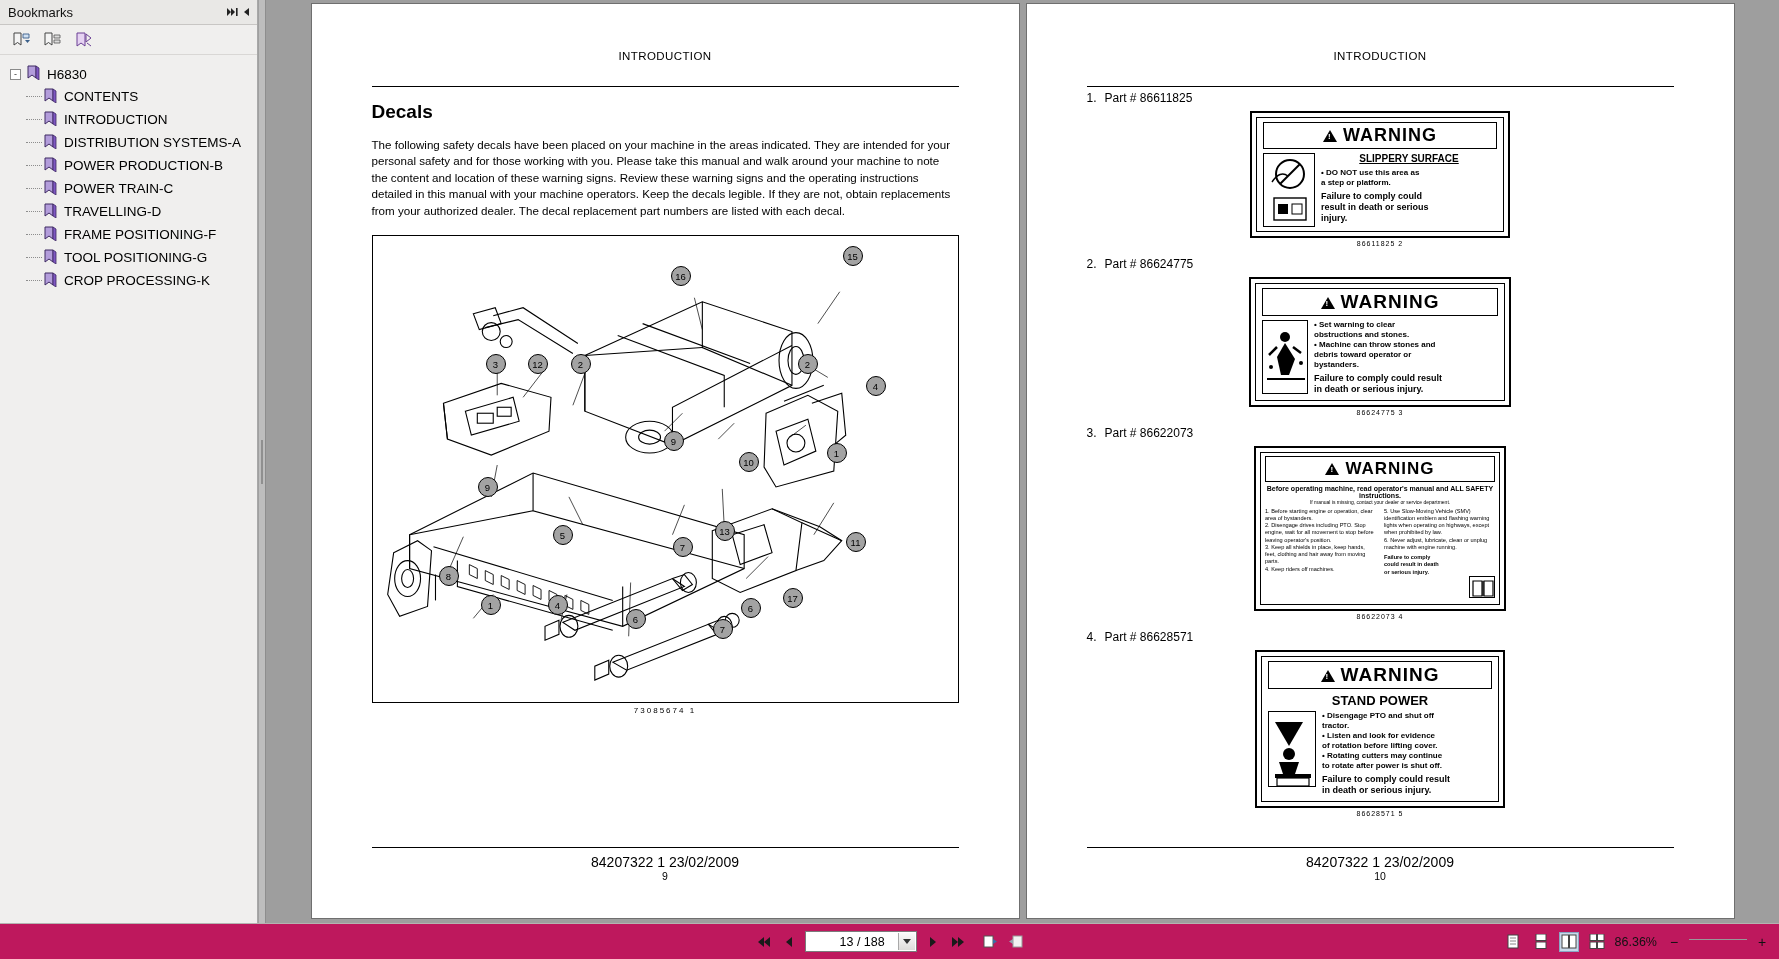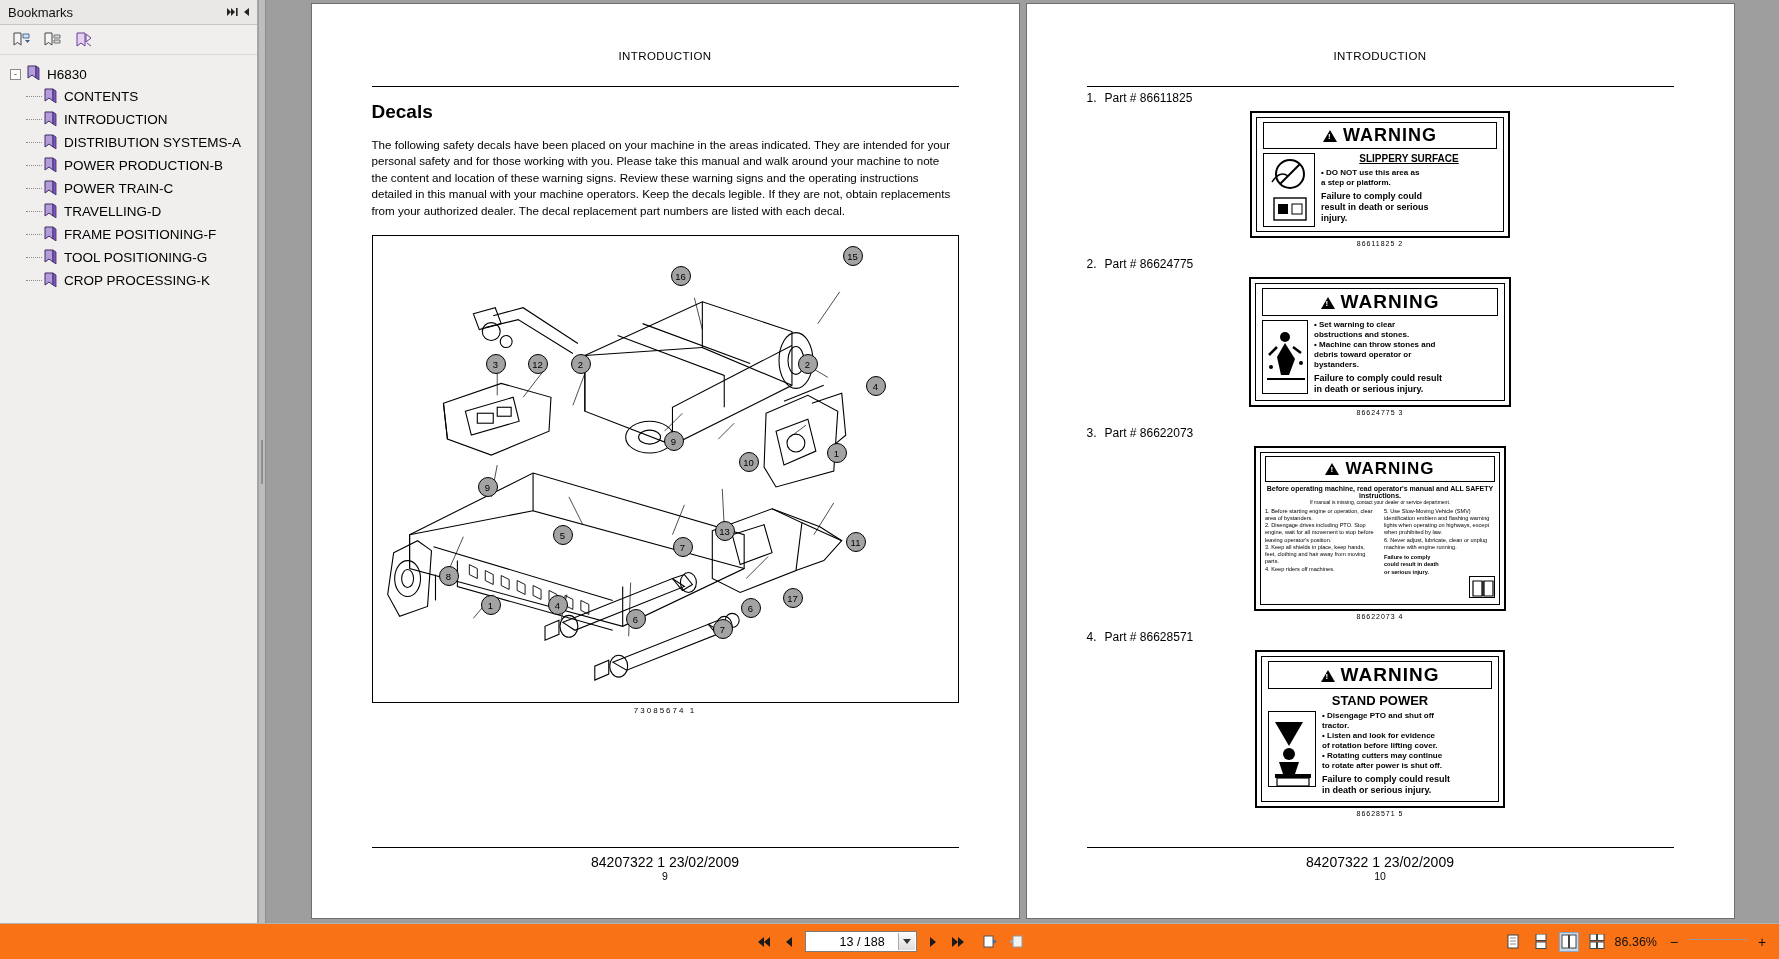--- a/index.html
+++ b/index.html
@@ -284,21 +284,21 @@
   .pictogram {
     border: 1px solid #000;
     width: 58px; height: 56px;
     position: relative;
     flex: 0 0 auto;
   }
   
   .bottom-bar {
     height: 36px;
     flex: 0 0 auto;
-    background: #f97316;
+    background: #be185d;
     border-top: 1px solid #b5b3b1;
     display: flex;
     align-items: center;
     position: relative;
   }
   .nav-group {
     position: absolute;
     left: 50%;
     transform: translateX(-50%);
     display: flex;

